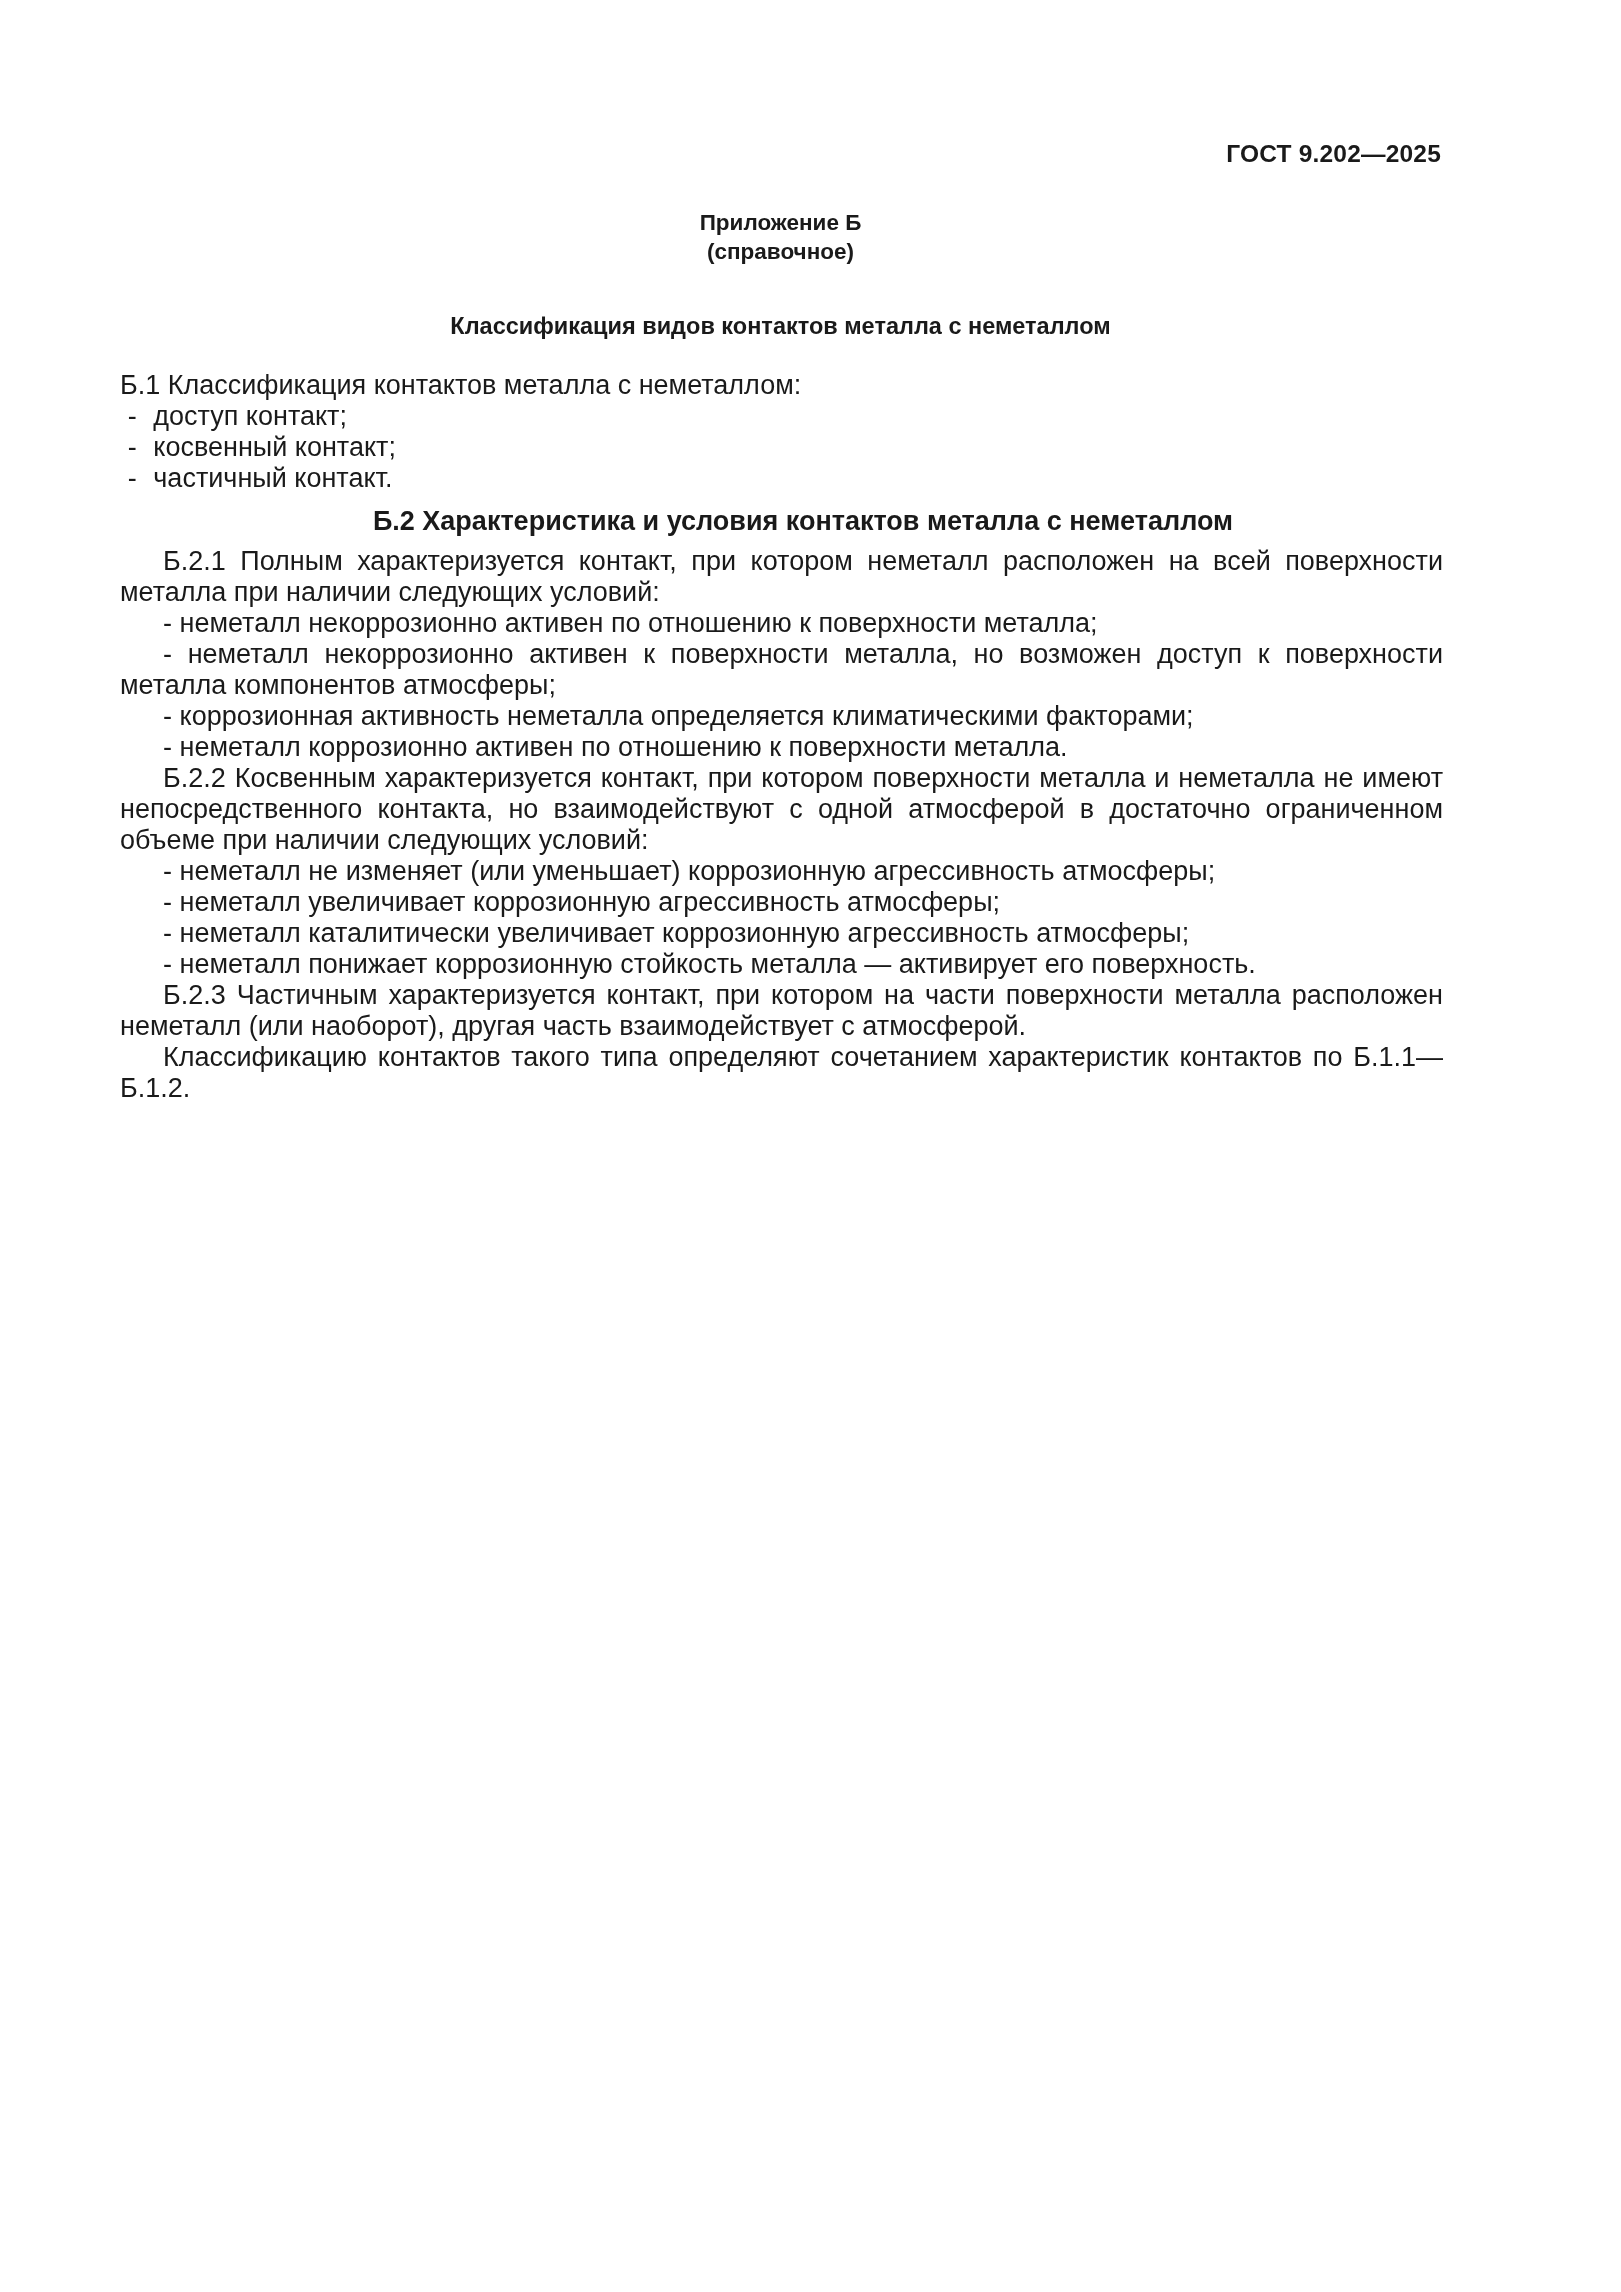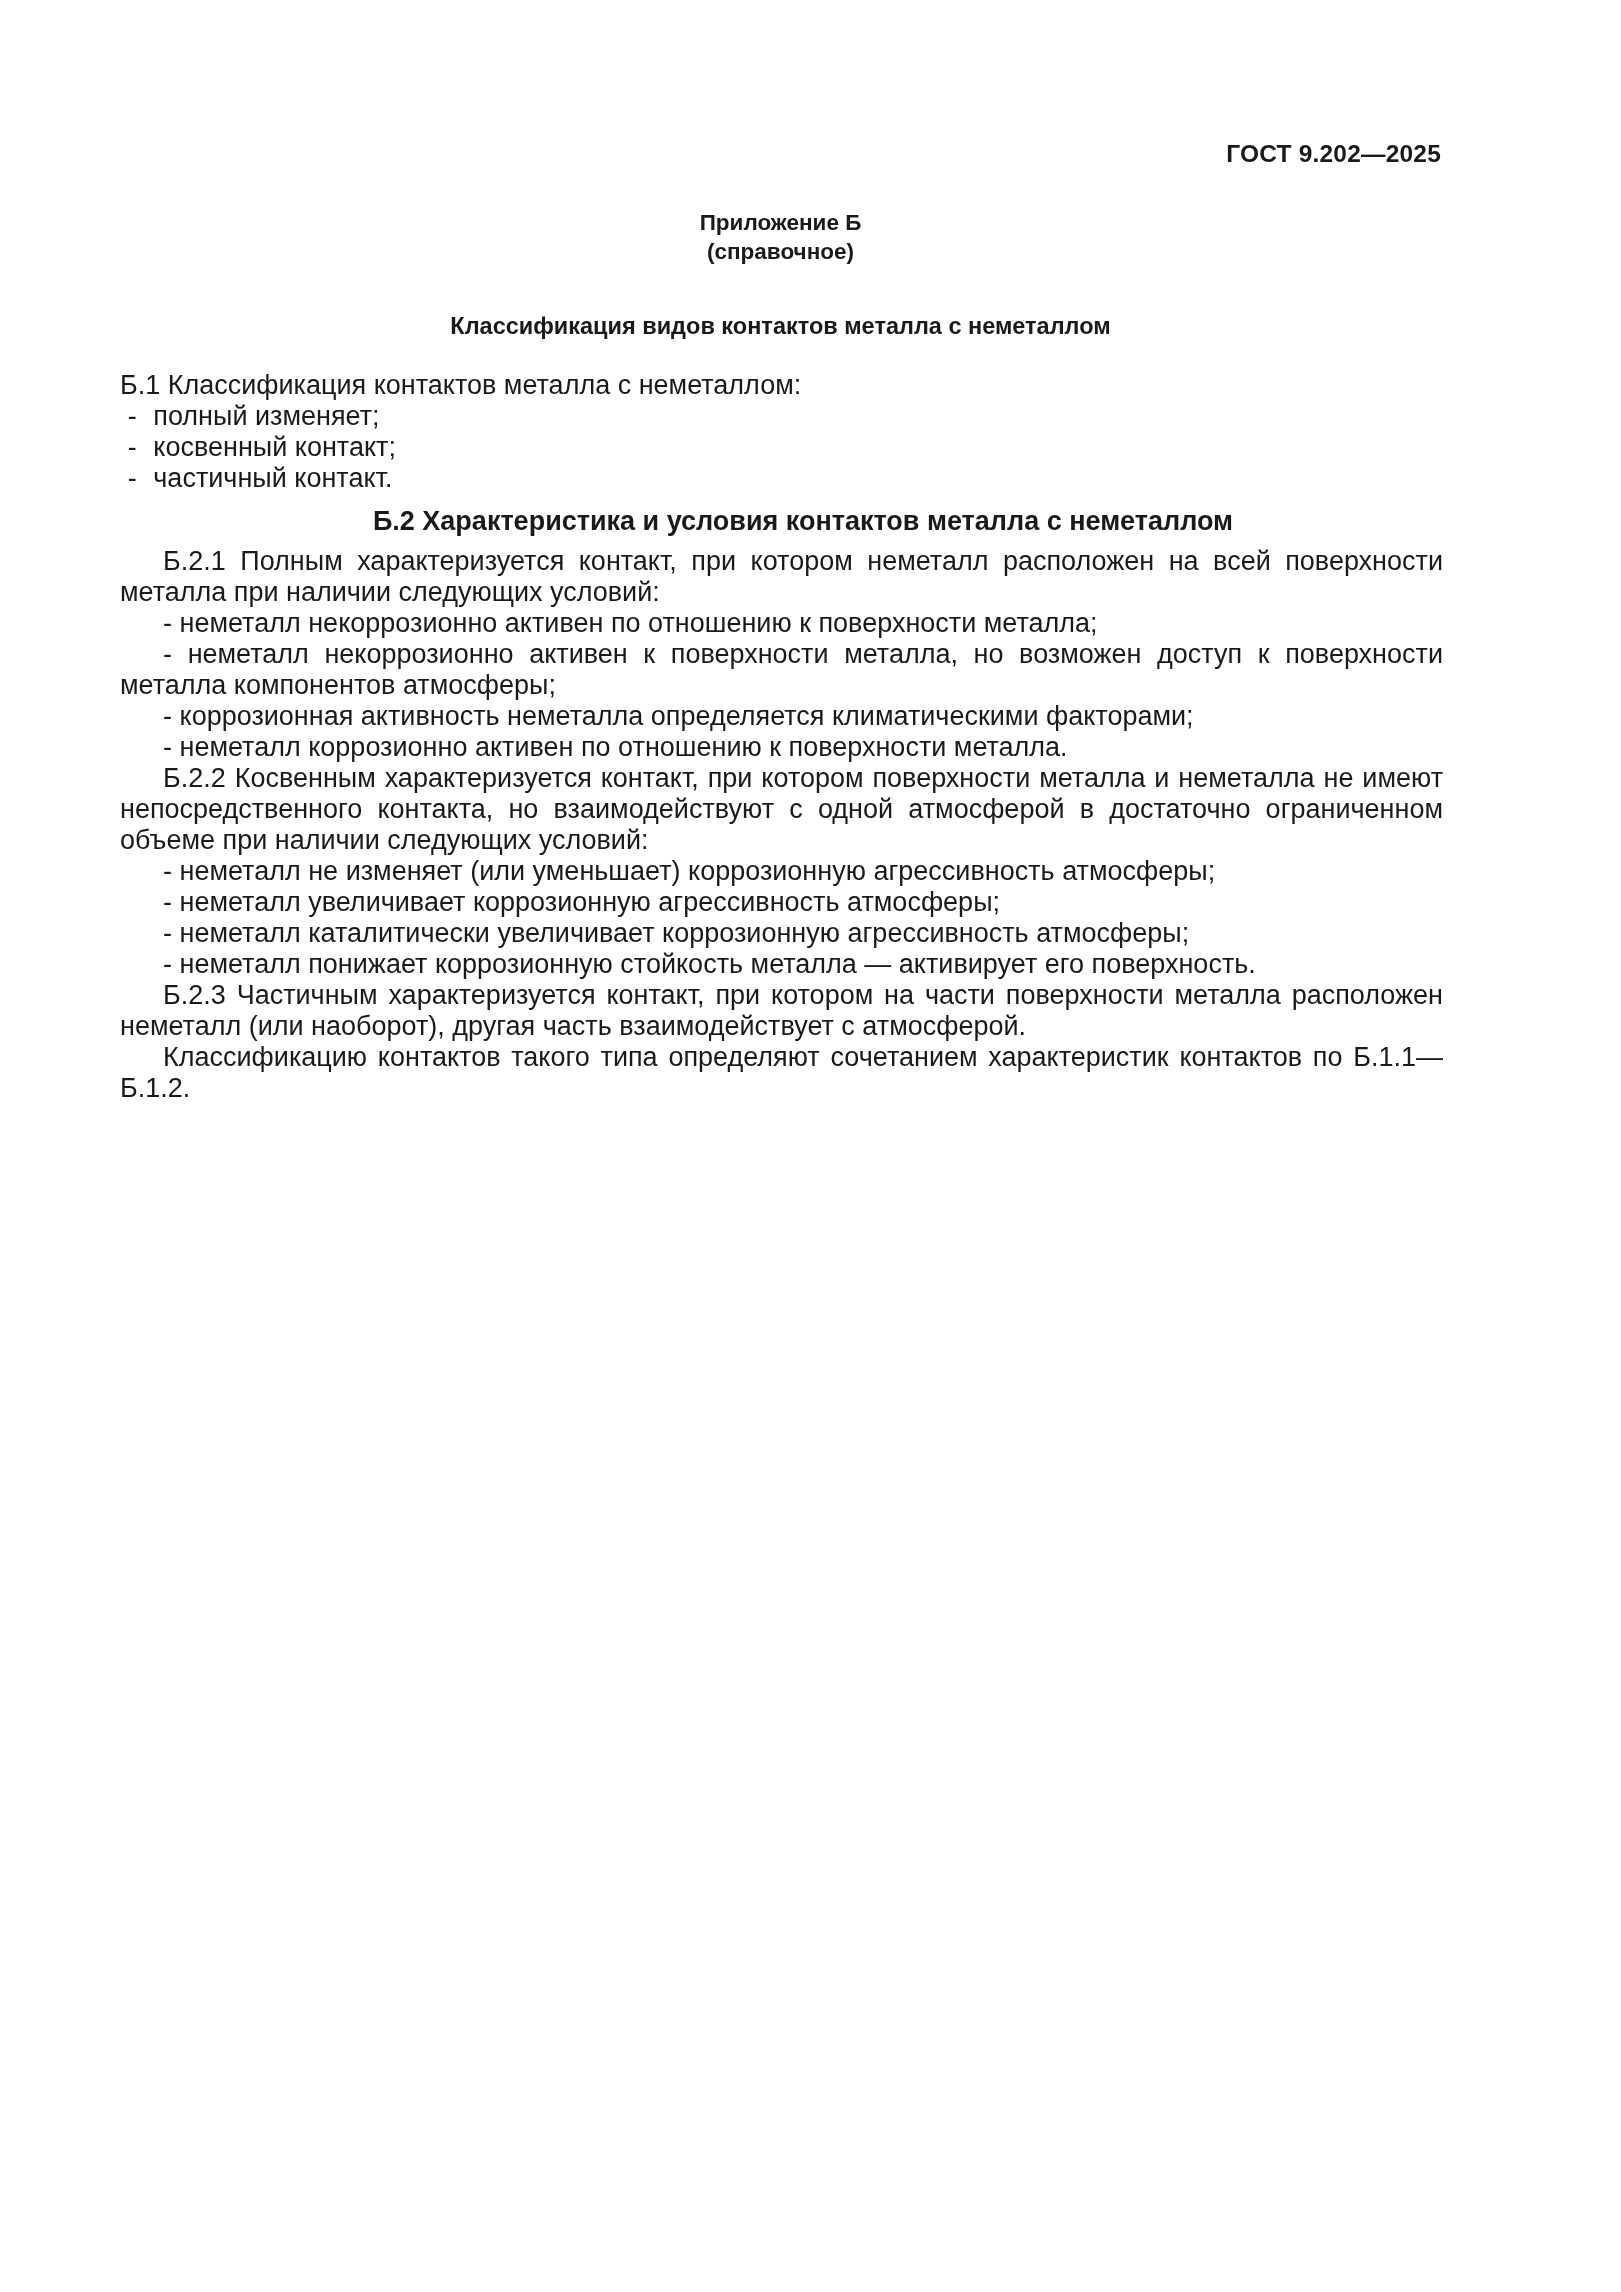--- a/index.html
+++ b/index.html
@@ -137,21 +137,21 @@
 
   <div class="section-heading">Классификация видов контактов металла с неметаллом</div>
 
   <div class="body-block">
 
     <p class="para tight">Б.1 Классификация контактов металла с неметаллом:</p>
 
     <ul class="dash-list list-b1">
       <li>
         <span class="dash">-</span>
-        <span>полный изменяет;</span>
+        <span>доступ контакт;</span>
       </li>
       <li>
         <span class="dash">-</span>
         <span>косвенный контакт;</span>
       </li>
       <li>
         <span class="dash">-</span>
         <span>частичный контакт.</span>
       </li>
     </ul>

